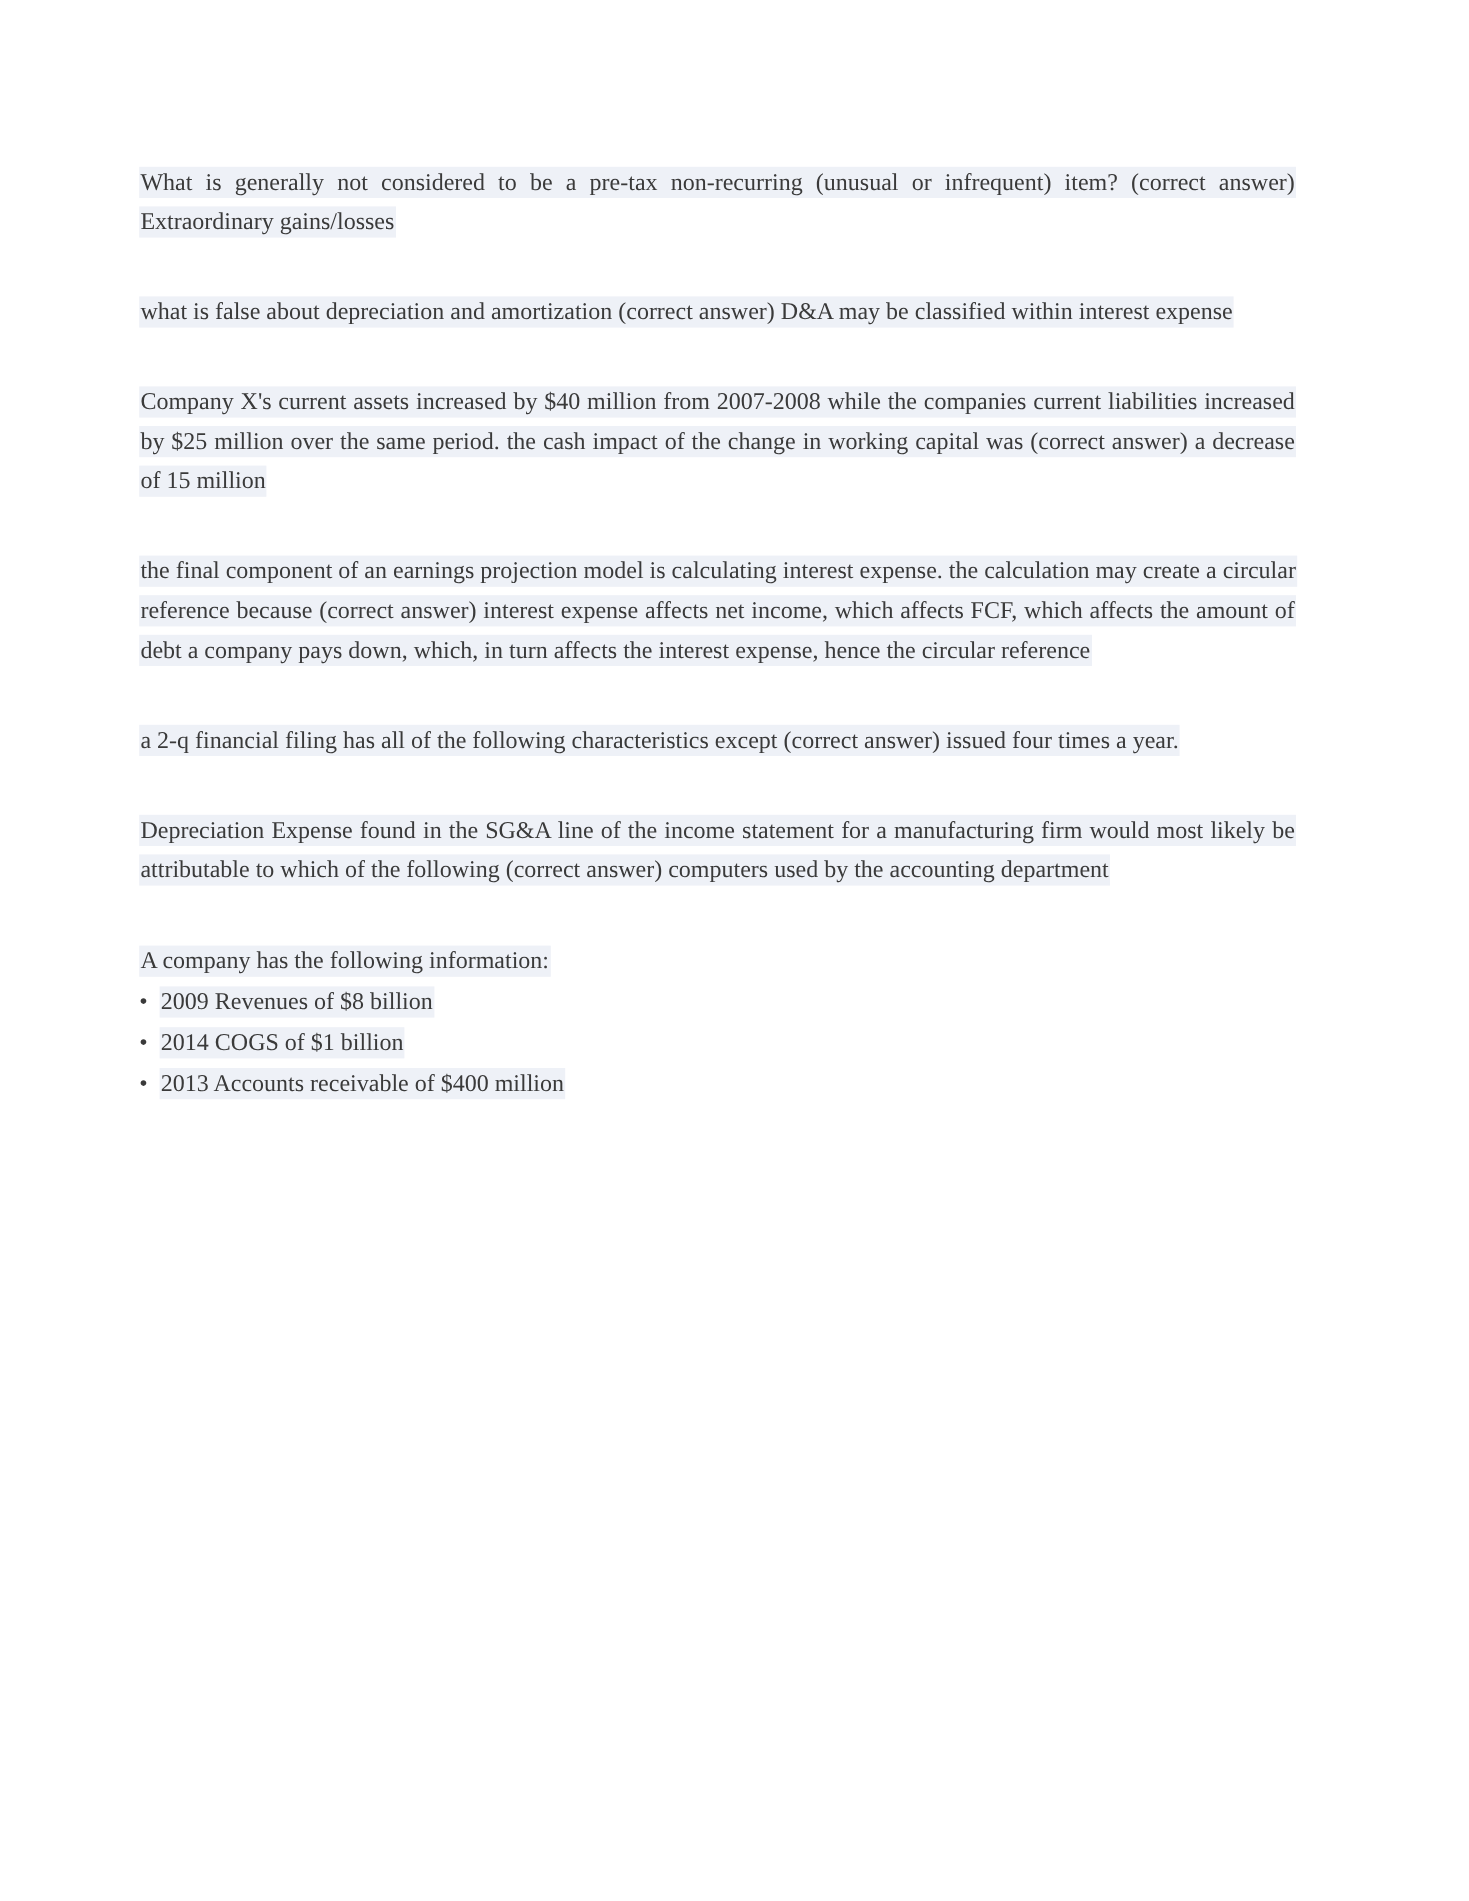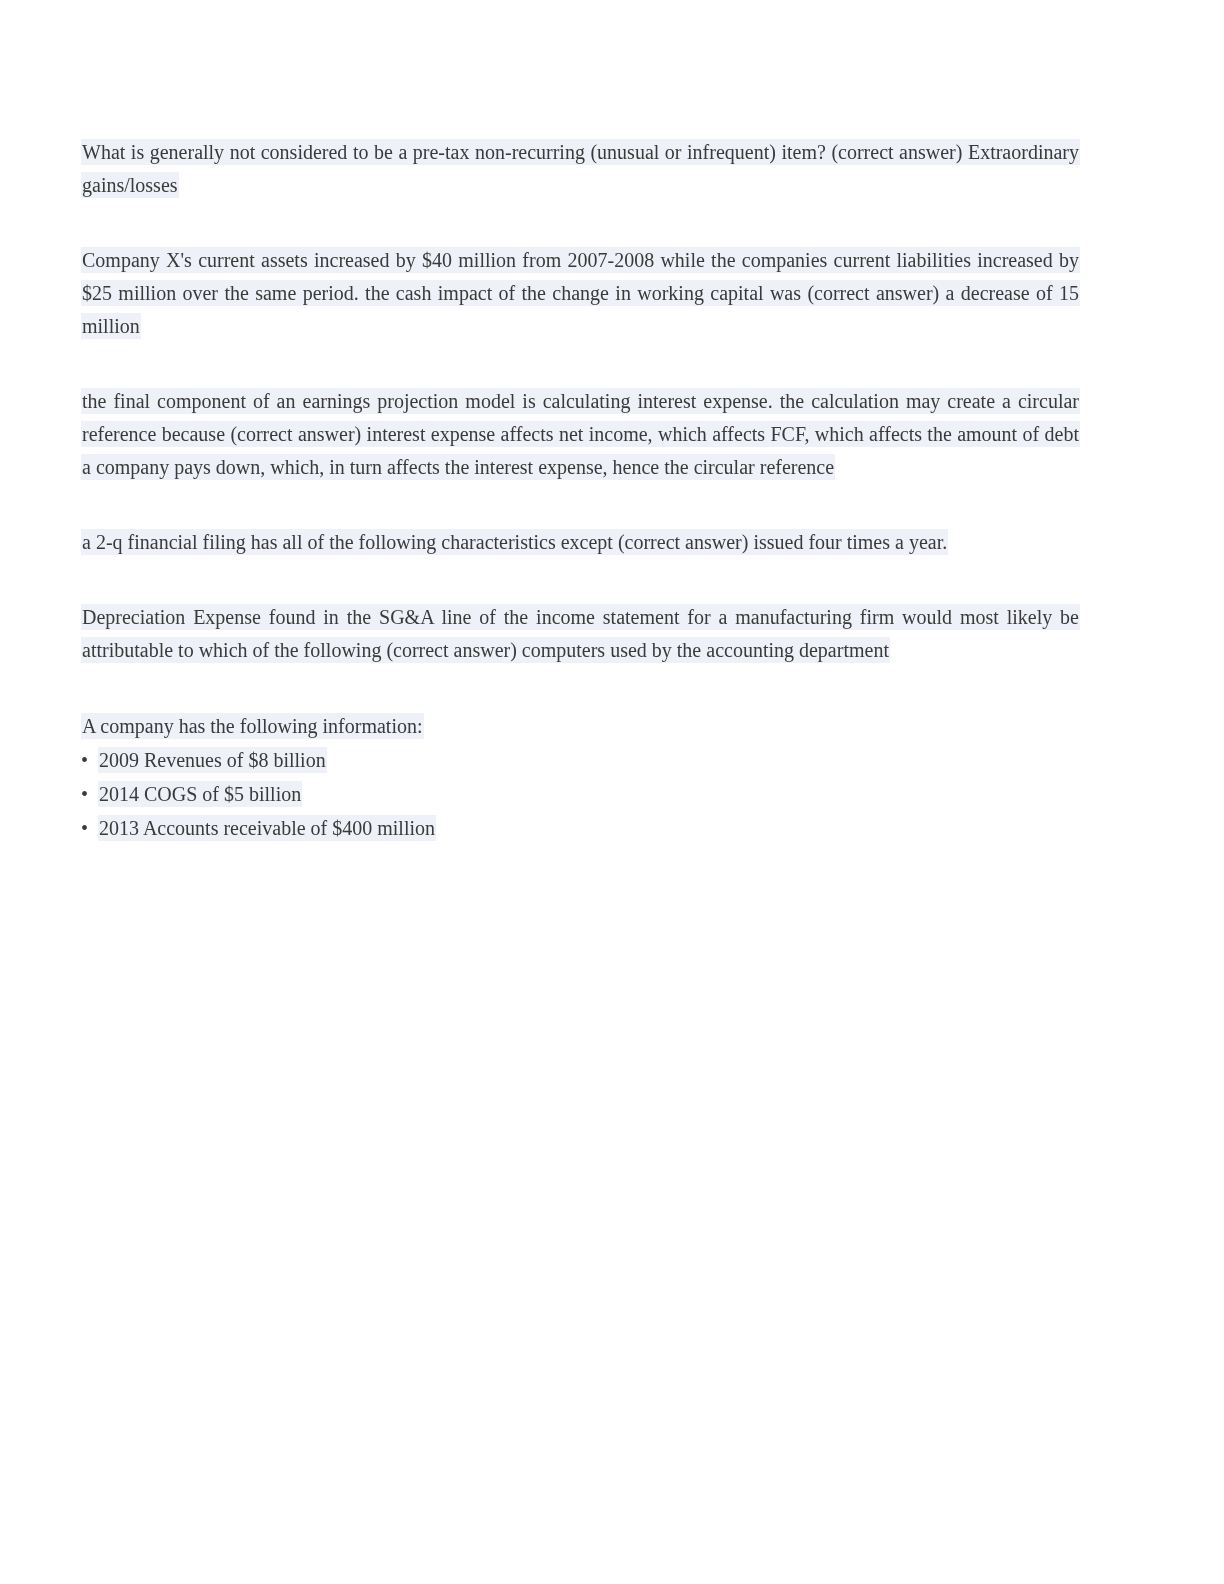--- a/index.html
+++ b/index.html
@@ -7,21 +7,21 @@
     padding: 0;
     background: #ffffff;
   }
   .page {
     position: relative;
     width: 1224px;
     height: 1584px;
     margin: 0 auto;
     background: #ffffff;
     box-sizing: border-box;
-    padding: 136px 144px 0 81px;
+    padding: 136px 144px 0 116px;
     font-family: "Liberation Serif", "DejaVu Serif", serif;
     color: var(--text_color, #3a3a3a);
     overflow: hidden;
   }
   .para {
     margin: 0 0 42px 0;
     font-size: 20px;
     line-height: 33px;
     text-align: justify;
   }
@@ -47,31 +47,32 @@
     color: var(--text_color, #3a3a3a);
   }
 </style>
 </head>
 <body>
 
 <div class="page">
 
   <p class="para"><span class="hl">What is generally not considered to be a pre-tax non-recurring (unusual or infrequent) item? (correct answer) Extraordinary gains/losses</span></p>
 
+  <p class="para"><span class="hl">what is false about depreciation and amortization (correct answer) D&amp;A may be classified within interest expense</span></p>
 
   <p class="para"><span class="hl">Company X's current assets increased by $40 million from 2007-2008 while the companies current liabilities increased by $25 million over the same period. the cash impact of the change in working capital was (correct answer) a decrease of 15 million</span></p>
 
   <p class="para"><span class="hl">the final component of an earnings projection model is calculating interest expense. the calculation may create a circular reference because (correct answer) interest expense affects net income, which affects FCF, which affects the amount of debt a company pays down, which, in turn affects the interest expense, hence the circular reference</span></p>
 
   <p class="para"><span class="hl">a 2-q financial filing has all of the following characteristics except (correct answer) issued four times a year.</span></p>
 
   <p class="para"><span class="hl">Depreciation Expense found in the SG&amp;A line of the income statement for a manufacturing firm would most likely be attributable to which of the following (correct answer) computers used by the accounting department</span></p>
 
 
 
   <div class="list-block">
     <p class="line"><span class="hl">A company has the following information:</span></p>
     <p class="line"><span class="bullet">•</span><span class="hl">2009 Revenues of $8 billion</span></p>
-    <p class="line"><span class="bullet">•</span><span class="hl">2014 COGS of $5 billion</span></p>
+    <p class="line"><span class="bullet">•</span><span class="hl">2014 COGS of $1 billion</span></p>
     <p class="line"><span class="bullet">•</span><span class="hl">2013 Accounts receivable of $400 million</span></p>
   </div>
 
 </div>
 
 </body></html>

